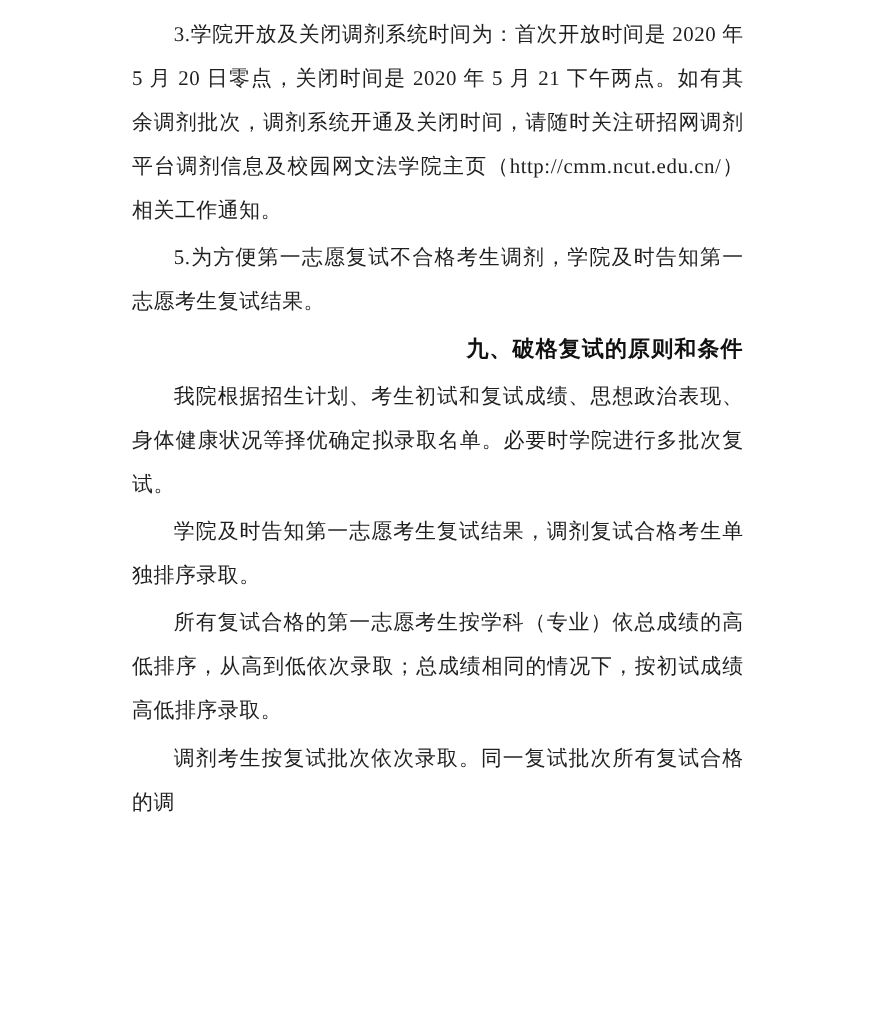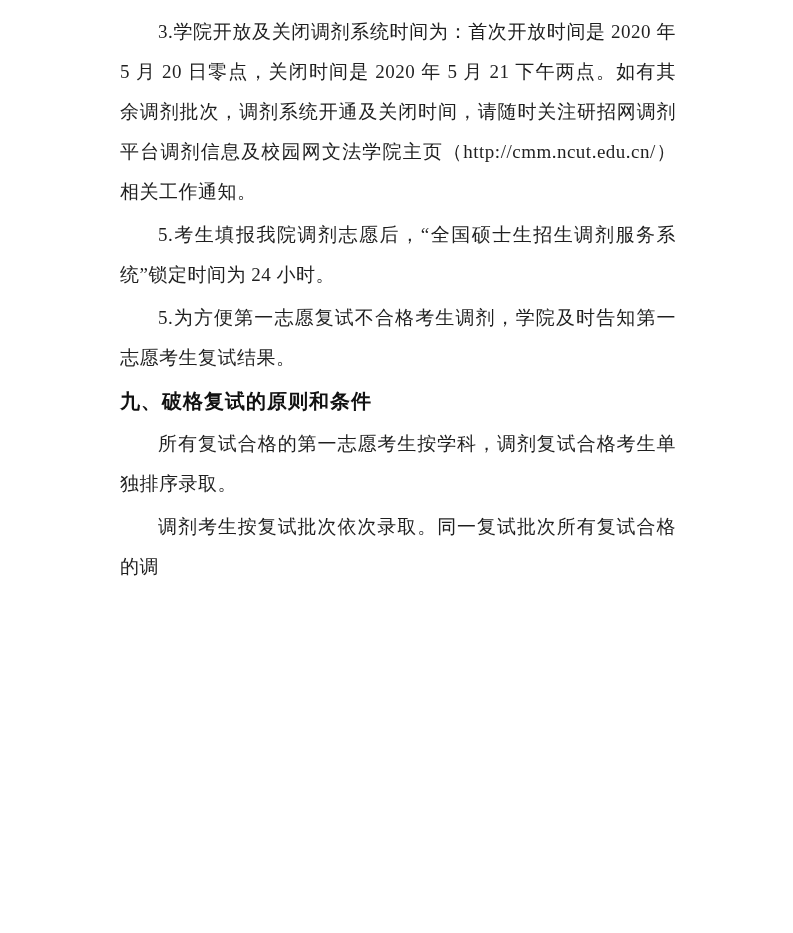--- a/index.html
+++ b/index.html
@@ -40,40 +40,41 @@
 
   h2.section-heading {
     font-family: "Liberation Sans", "DejaVu Sans", sans-serif;
     font-size: 20px;
     font-weight: bold;
     color: #111111;
     line-height: 40px;
     letter-spacing: 1px;
     text-indent: 0;
     margin: 3px 0 3px 0;
-    text-align: left;
+    text-align: right;
   }
 </style>
 </head>
 <body>
 
 <div class="page">
   <div class="text-block">
 
     <p class="body-para">3.学院开放及关闭调剂系统时间为：首次开放时间是 2020 年 5 月 20 日零点，关闭时间是 2020 年 5 月 21 下午两点。如有其余调剂批次，调剂系统开通及关闭时间，请随时关注研招网调剂平台调剂信息及校园网文法学院主页（http://cmm.ncut.edu.cn/）相关工作通知。</p>
 
 
-    <p class="body-para">5.考生填报我院调剂志愿后，“全国硕士生招生调剂服务系统”锁定时间为 24 小时。</p>
 
     <p class="body-para">5.为方便第一志愿复试不合格考生调剂，学院及时告知第一志愿考生复试结果。</p>
 
     <h2 class="section-heading">九、破格复试的原则和条件</h2>
 
 
 
+    <p class="body-para">我院根据招生计划、考生初试和复试成绩、思想政治表现、身体健康状况等择优确定拟录取名单。必要时学院进行多批次复试。</p>
 
-    <p class="body-para">所有复试合格的第一志愿考生按学科，调剂复试合格考生单独排序录取。</p>
+    <p class="body-para">学院及时告知第一志愿考生复试结果，调剂复试合格考生单独排序录取。</p>
 
+    <p class="body-para">所有复试合格的第一志愿考生按学科（专业）依总成绩的高低排序，从高到低依次录取；总成绩相同的情况下，按初试成绩高低排序录取。</p>
 
     <p class="body-para">调剂考生按复试批次依次录取。同一复试批次所有复试合格的调</p>
 
   </div>
 </div>
 
 </body></html>

